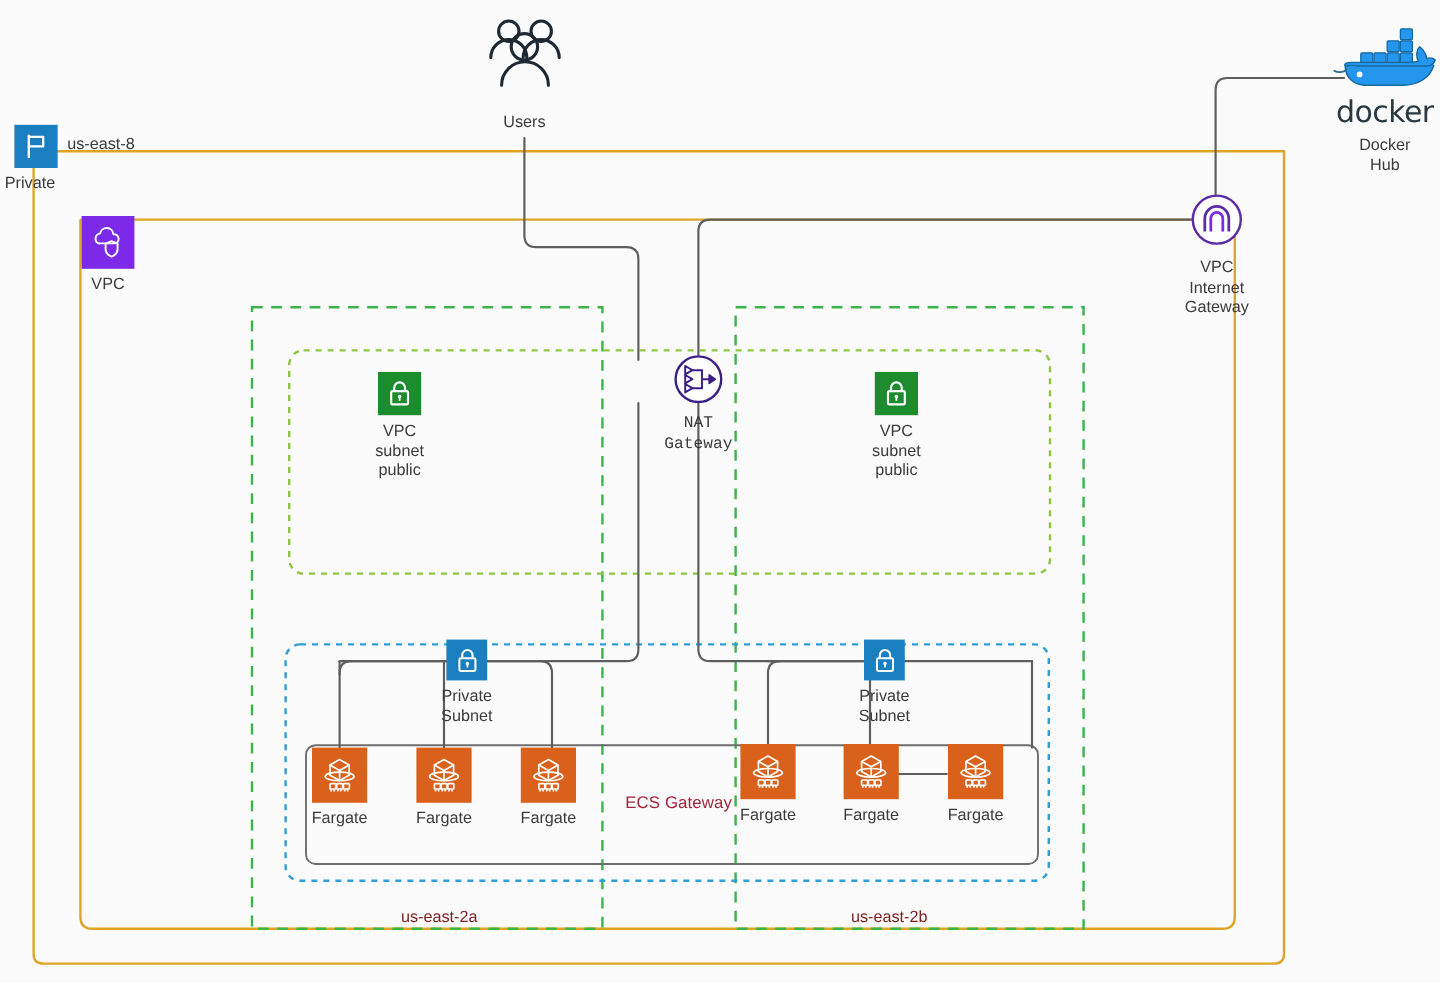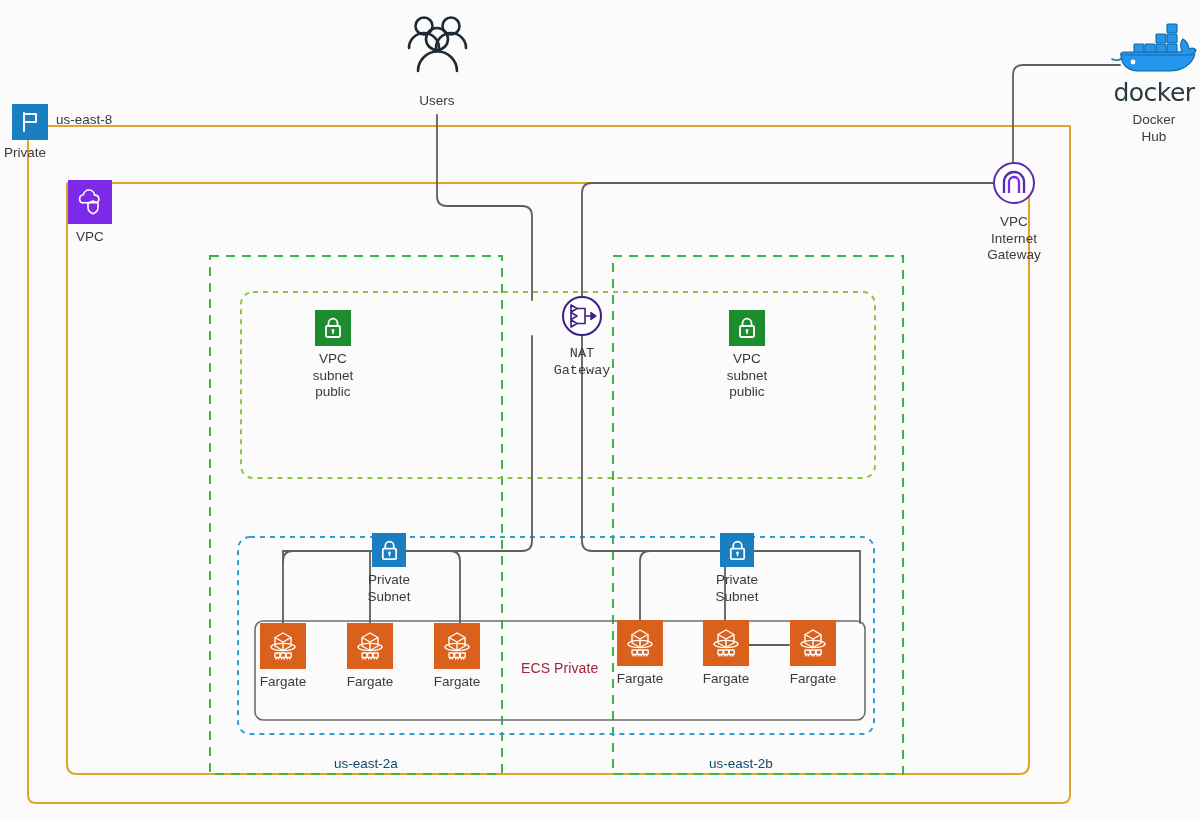--- a/index.html
+++ b/index.html
@@ -50,21 +50,21 @@
   .free-label {
     position: absolute;
     font-size: 13.5px;
     line-height: 16.5px;
     color: #3b3b3b;
     white-space: pre-line;
   }
   .az-label {
     position: absolute;
     font-size: 13.5px;
-    color: #0c4a6e;
+    color: #7f1d1d;
     text-align: center;
   }
   .ecs-label {
     position: absolute;
     font-size: 14px;
     color: #a4243b;
     font-weight: 400;
     letter-spacing: .1px;
   }
   .docker-word {
@@ -257,21 +257,21 @@
         <path d="M6.5 10 V7.2 a4.5 4.5 0 0 1 9 0 V10"></path>
         <rect x="4" y="10" width="14" height="11" rx="1.2"></rect>
         <circle cx="11" cy="14.5" r="1.5" fill="#ffffff" stroke="none"></circle>
         <path d="M11 15.5 V18" stroke-width="1.5"></path>
       </svg>
     </div>
     <div class="node-label">Private
 Subnet</div>
   </div>
 
-  <div class="ecs-label" style="left:521px; top:660px;">ECS Private</div>
+  <div class="ecs-label" style="left:521px; top:660px;">ECS Gateway</div>
 
   <div class="node" style="left:256px; top:623px; width:54px;">
     <div class="sq-icon" style="background:#d9611c; width:46px; height:46px;">
       <svg width="34" height="34" viewBox="0 0 34 34" fill="none" stroke="#ffffff" stroke-width="1.4" stroke-linejoin="round">
         <path d="M17 4 L25 8.5 V17 L17 21.5 L9 17 V8.5 Z"></path>
         <path d="M9 8.5 L17 13 L25 8.5 M17 13 V21.5"></path>
         <ellipse cx="17" cy="18" rx="12" ry="3.6"></ellipse>
         <rect x="9" y="24" width="5" height="4.5" rx=".7"></rect>
         <rect x="14.6" y="24" width="5" height="4.5" rx=".7"></rect>
         <rect x="20.2" y="24" width="5" height="4.5" rx=".7"></rect>

